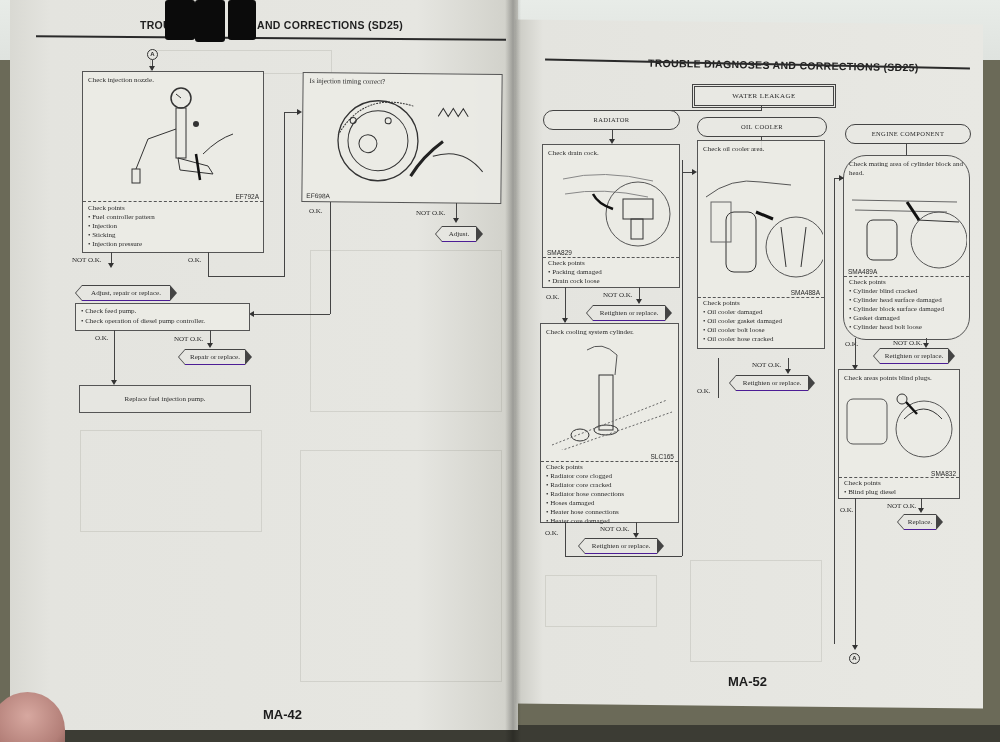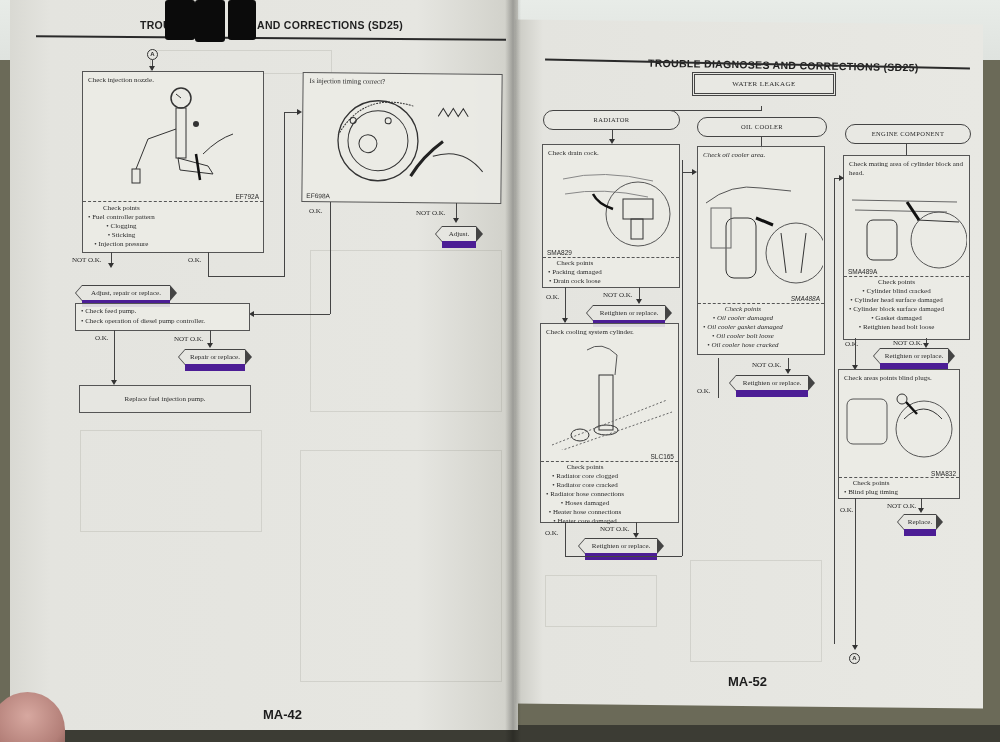--- a/index.html
+++ b/index.html
@@ -11,23 +11,23 @@
   .spine-shadow{position:absolute;left:505px;top:0;width:16px;height:742px;background:linear-gradient(90deg,rgba(0,0,0,0) 0%,rgba(0,0,0,.25) 50%,rgba(0,0,0,0) 100%);}
   .ghost{position:absolute;border:1px solid rgba(120,120,110,.18);}
   .header{position:absolute;font-family:"Liberation Sans",sans-serif;font-weight:bold;font-size:10.5px;letter-spacing:.3px;color:#1f1f1f;}
   .rule{position:absolute;height:2px;background:#2a2a2a;}
   .clip{position:absolute;background:#0b0b0b;border-radius:3px;}
   .box{position:absolute;border:1px solid #555;background:rgba(235,235,230,.9);font-size:7px;line-height:9px;}
   .box .title{position:absolute;left:5px;top:4px;}
   .fig{position:absolute;font-family:"Liberation Sans",sans-serif;font-size:6.5px;}
   .dash{position:absolute;left:0;right:0;border-top:1px dashed #555;}
   .pts{position:absolute;left:5px;}
-  .pts div{white-space:nowrap;text-align:center;}
+  .pts div{white-space:nowrap;}
   .label{position:absolute;font-size:7px;white-space:nowrap;}
-  .hex{position:absolute;font-size:7px;border-top:1px solid #444;border-bottom:7px solid #4c1d95;text-align:center;line-height:14px;height:14px;background:#e6e6e1;}
+  .hex{position:absolute;font-size:7px;border-top:1px solid #444;border-bottom:1px solid #4c1d95;text-align:center;line-height:14px;height:14px;background:#e6e6e1;}
   .hex:before,.hex:after{content:"";position:absolute;top:-1px;width:0;height:0;border-top:8px solid transparent;border-bottom:8px solid transparent;}
   .hex:before{left:-7px;border-right:7px solid #444;}
   .hex:after{right:-7px;border-left:7px solid #444;}
   .hex i{position:absolute;top:0;width:0;height:0;border-top:7px solid transparent;border-bottom:7px solid transparent;}
   .hex i.l{left:-6px;border-right:6px solid #e6e6e1;}
   .hex i.r{right:-6px;border-left:6px solid #e6e6e1;}
   .pill{position:absolute;border:1px solid #444;border-radius:10px;text-align:center;font-size:6.5px;letter-spacing:.4px;line-height:18px;height:18px;background:#e8e8e3;}
   .dbl{position:absolute;border:3px double #444;text-align:center;font-size:7px;letter-spacing:.4px;background:#e8e8e3;}
   .rect{position:absolute;border:1px solid #555;text-align:center;font-size:7px;background:#e6e6e1;}
   .vl{position:absolute;width:1px;background:#444;}
@@ -78,21 +78,21 @@
     <path d="M60 74 L90 82 L95 90 L62 86 Z" fill="none" stroke="#333"></path>
     <line x1="78" y1="70" x2="82" y2="96" stroke="#111" stroke-width="2.5"></line>
     <path d="M85 70 Q100 55 115 50" fill="none" stroke="#333"></path>
     <circle cx="78" cy="40" r="3" fill="#333"></circle>
   </svg>
   <span class="fig" style="right:4px;top:120px;">EF792A</span>
   <div class="dash" style="top:129px;"></div>
   <div class="pts" style="top:132px;">
     <div>Check points</div>
     <div>• <span>Fuel controller pattern</span></div>
-    <div>• <span>Clogging</span></div>
+    <div>• <span>Injection</span></div>
     <div>• <span>Sticking</span></div>
     <div>• <span>Injection pressure</span></div>
   </div>
 </div>
 <span class="label" style="left:72px;top:256px;">NOT O.K.</span>
 <span class="label" style="left:188px;top:256px;">O.K.</span>
 <div class="vl" style="left:111px;top:252px;height:14px;"></div>
 <div class="arrow-d" style="left:108px;top:263px;"></div>
 <div class="hex" style="left:82px;top:285px;width:88px;"><i class="l"></i><i class="r"></i><span>Adjust, repair or replace.</span></div>
 <div class="vl" style="left:208px;top:252px;height:24px;"></div>
@@ -142,21 +142,21 @@
 <div class="thumb"></div>
 
 <div class="page page-right"></div>
 <div class="spine-shadow"></div>
 <div class="ghost" style="left:690px;top:560px;width:130px;height:100px;"></div>
 <div class="ghost" style="left:545px;top:575px;width:110px;height:50px;"></div>
 
 <div class="header" style="left:648px;top:59px;transform:rotate(1deg);">TROUBLE DIAGNOSES AND CORRECTIONS (SD25)</div>
 <div class="rule" style="left:545px;top:63px;width:425px;transform:rotate(1.2deg);"></div>
 
-<div class="dbl" style="left:692px;top:72px;width:138px;height:18px;line-height:18px;">WATER LEAKAGE</div>
+<div class="dbl" style="left:692px;top:84px;width:138px;height:18px;line-height:18px;">WATER LEAKAGE</div>
 <div class="vl" style="left:761px;top:106px;height:5px;"></div>
 <div class="hl" style="left:612px;top:110px;width:150px;"></div>
 <div class="vl" style="left:612px;top:110px;height:6px;"></div>
 
 <div class="pill" style="left:543px;top:110px;width:135px;">RADIATOR</div>
 <div class="pill" style="left:697px;top:117px;width:128px;">OIL COOLER</div>
 <div class="pill" style="left:845px;top:124px;width:124px;">ENGINE COMPONENT</div>
 
 <div class="vl" style="left:612px;top:129px;height:13px;"></div>
 <div class="arrow-d" style="left:609px;top:139px;"></div>
@@ -212,21 +212,21 @@
 <div class="vl" style="left:636px;top:522px;height:14px;"></div>
 <div class="arrow-d" style="left:633px;top:533px;"></div>
 <div class="hex" style="left:585px;top:538px;width:72px;"><i class="l"></i><i class="r"></i><span>Retighten or replace.</span></div>
 <div class="vl" style="left:565px;top:522px;height:34px;"></div>
 <div class="hl" style="left:565px;top:556px;width:117px;"></div>
 <div class="vl" style="left:682px;top:160px;height:396px;"></div>
 <div class="hl" style="left:682px;top:172px;width:13px;"></div>
 <div class="arrow-r" style="left:692px;top:169px;"></div>
 
 <div class="vl" style="left:761px;top:136px;height:14px;"></div>
-<div class="box" style="left:697px;top:146px;width:126px;height:207px;font-style:italic;">
+<div class="box" style="left:697px;top:140px;width:126px;height:207px;">
   <span class="title">Check oil cooler area.</span>
   <svg class="illus" style="left:3px;top:16px;" width="122" height="130">
     <path d="M5 40 Q30 20 60 25 L90 28" fill="none" stroke="#555"></path>
     <rect x="25" y="55" width="30" height="60" rx="8" fill="none" stroke="#333"></rect>
     <rect x="10" y="45" width="20" height="40" fill="none" stroke="#666"></rect>
     <circle cx="95" cy="90" r="30" fill="none" stroke="#555"></circle>
     <path d="M80 70 L85 110 M105 70 L100 110" fill="none" stroke="#333"></path>
     <path d="M55 55 L72 62" stroke="#111" stroke-width="3"></path>
   </svg>
   <span class="fig" style="right:4px;top:147px;">SMA488A</span>
@@ -240,38 +240,38 @@
   </div>
 </div>
 <span class="label" style="left:752px;top:361px;">NOT O.K.</span>
 <div class="vl" style="left:788px;top:358px;height:14px;"></div>
 <div class="arrow-d" style="left:785px;top:369px;"></div>
 <div class="hex" style="left:736px;top:375px;width:72px;"><i class="l"></i><i class="r"></i><span>Retighten or replace.</span></div>
 <span class="label" style="left:697px;top:387px;">O.K.</span>
 <div class="vl" style="left:718px;top:358px;height:40px;"></div>
 
 <div class="vl" style="left:906px;top:143px;height:12px;"></div>
-<div class="box" style="left:843px;top:155px;width:125px;height:183px;">
+<div class="box" style="left:843px;top:155px;width:125px;height:183px;border-radius:23px;">
   <span class="title" style="width:115px;">Check mating area of cylinder block and head.</span>
   <svg class="illus" style="left:3px;top:24px;" width="120" height="90">
     <path d="M5 20 L110 22 M8 30 L100 32" fill="none" stroke="#666"></path>
     <rect x="20" y="40" width="30" height="40" rx="6" fill="none" stroke="#333"></rect>
     <circle cx="92" cy="60" r="28" fill="none" stroke="#555"></circle>
     <path d="M70 40 L112 42" stroke="#333"></path>
     <path d="M60 22 L72 40" stroke="#111" stroke-width="3"></path>
   </svg>
   <span class="fig" style="left:4px;top:111px;">SMA489A</span>
   <div class="dash" style="top:120px;"></div>
   <div class="pts" style="top:122px;">
     <div>Check points</div>
     <div>• <span>Cylinder blind cracked</span></div>
     <div>• <span>Cylinder head surface damaged</span></div>
     <div>• <span>Cylinder block surface damaged</span></div>
     <div>• <span>Gasket damaged</span></div>
-    <div>• <span>Retighten head bolt loose</span></div>
+    <div>• <span>Cylinder head bolt loose</span></div>
   </div>
 </div>
 <span class="label" style="left:845px;top:340px;">O.K.</span>
 <span class="label" style="left:893px;top:339px;">NOT O.K.</span>
 <div class="vl" style="left:926px;top:338px;height:8px;"></div>
 <div class="arrow-d" style="left:923px;top:343px;"></div>
 <div class="hex" style="left:880px;top:348px;width:68px;"><i class="l"></i><i class="r"></i><span>Retighten or replace.</span></div>
 <div class="vl" style="left:855px;top:338px;height:30px;"></div>
 <div class="arrow-d" style="left:852px;top:365px;"></div>
 <div class="vl" style="left:834px;top:178px;height:466px;"></div>
@@ -284,21 +284,21 @@
     <rect x="5" y="15" width="40" height="45" rx="6" fill="none" stroke="#555"></rect>
     <circle cx="82" cy="45" r="28" fill="none" stroke="#555"></circle>
     <path d="M62 35 Q82 15 100 35" fill="none" stroke="#333"></path>
     <circle cx="60" cy="15" r="5" fill="none" stroke="#333"></circle>
     <path d="M64 18 L75 30" stroke="#111" stroke-width="2.5"></path>
   </svg>
   <span class="fig" style="right:3px;top:99px;">SMA832</span>
   <div class="dash" style="top:107px;"></div>
   <div class="pts" style="top:109px;">
     <div>Check points</div>
-    <div>• <span>Blind plug timing</span></div>
+    <div>• <span>Blind plug diesel</span></div>
   </div>
 </div>
 <span class="label" style="left:840px;top:506px;">O.K.</span>
 <span class="label" style="left:887px;top:502px;">NOT O.K.</span>
 <div class="vl" style="left:921px;top:498px;height:13px;"></div>
 <div class="arrow-d" style="left:918px;top:508px;"></div>
 <div class="hex" style="left:904px;top:514px;width:32px;"><i class="l"></i><i class="r"></i><span>Replace.</span></div>
 <div class="vl" style="left:855px;top:498px;height:150px;"></div>
 <div class="arrow-d" style="left:852px;top:645px;"></div>
 <div class="connector" style="left:849px;top:653px;">A</div>

